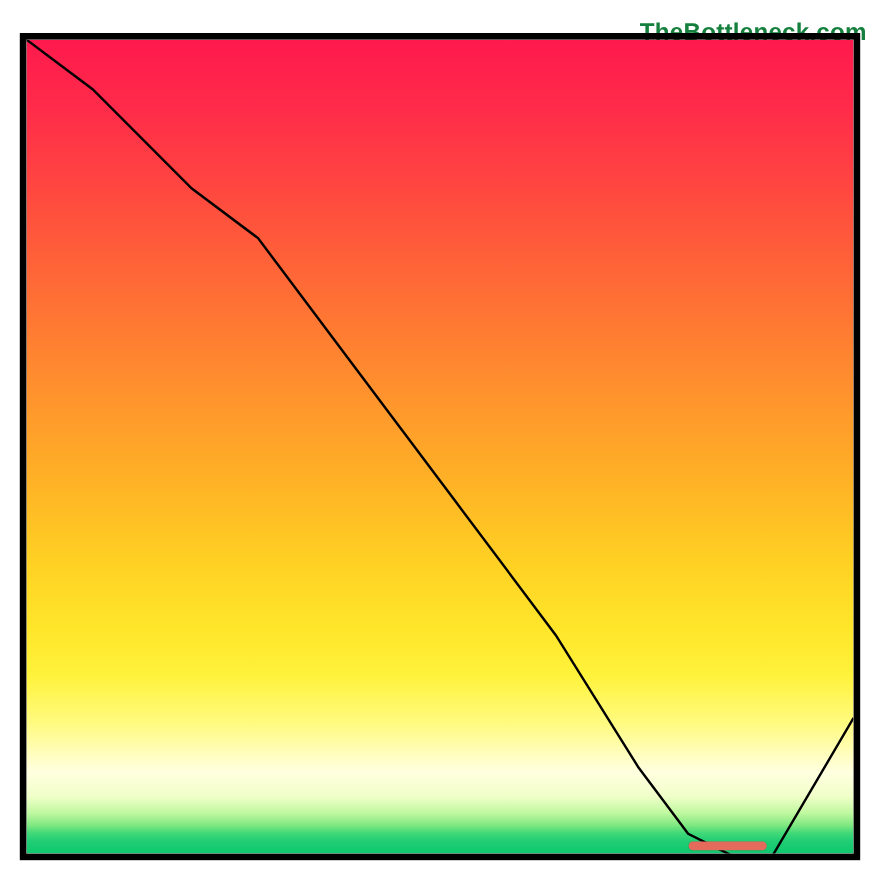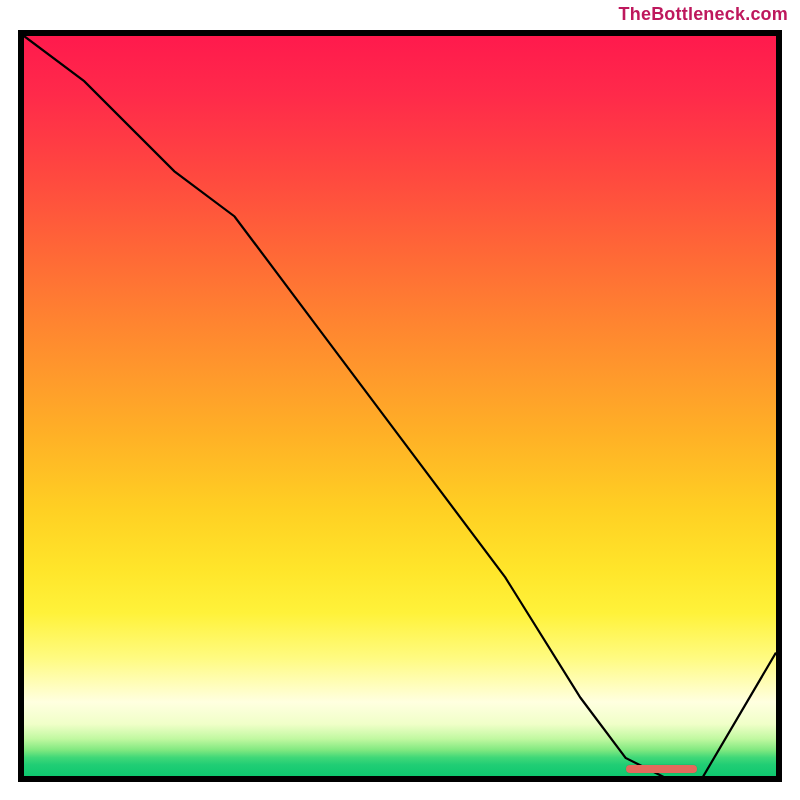--- a/index.html
+++ b/index.html
@@ -11,25 +11,25 @@
     font-family: Arial, Helvetica, sans-serif;
     overflow: hidden;
   }
   .stage {
     position: relative;
     width: 800px;
     height: 800px;
   }
   .watermark {
     position: absolute;
-    top: 4px;
+    top: 16px;
     right: 12px;
-    font-size: 18px;
+    font-size: 22px;
     font-weight: 600;
-    color: #be185d;
+    color: #15803d;
     letter-spacing: 0.2px;
     user-select: none;
   }
   .plot-outer {
     position: absolute;
     left: 18px;
     top: 30px;
     width: 764px;
     height: 752px;
   }

